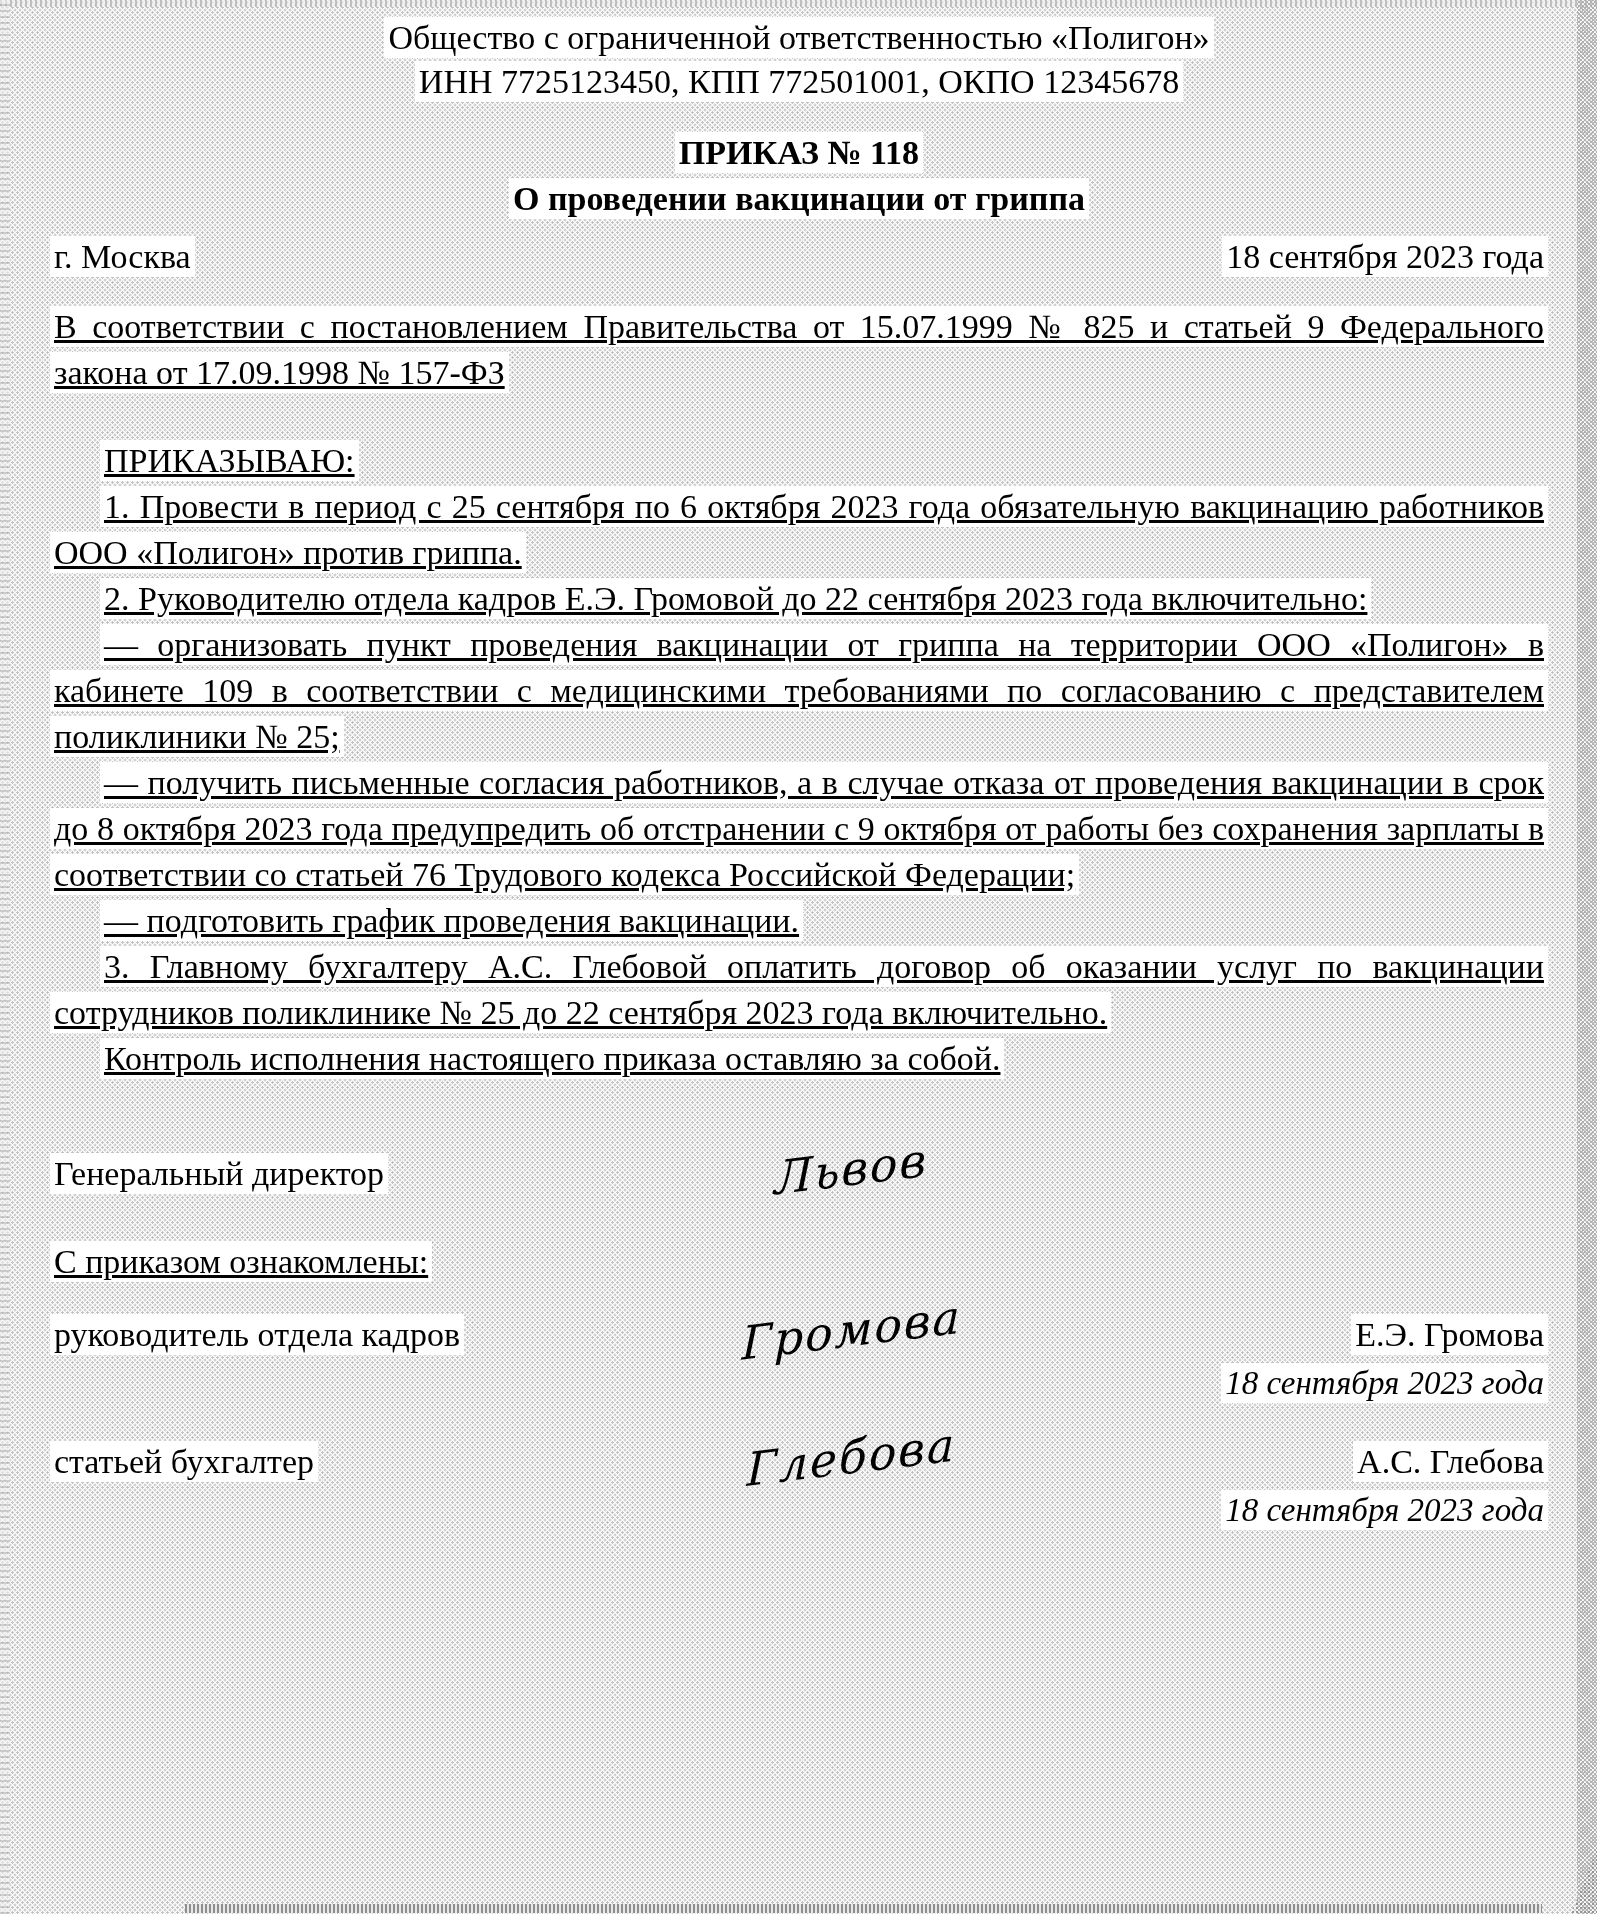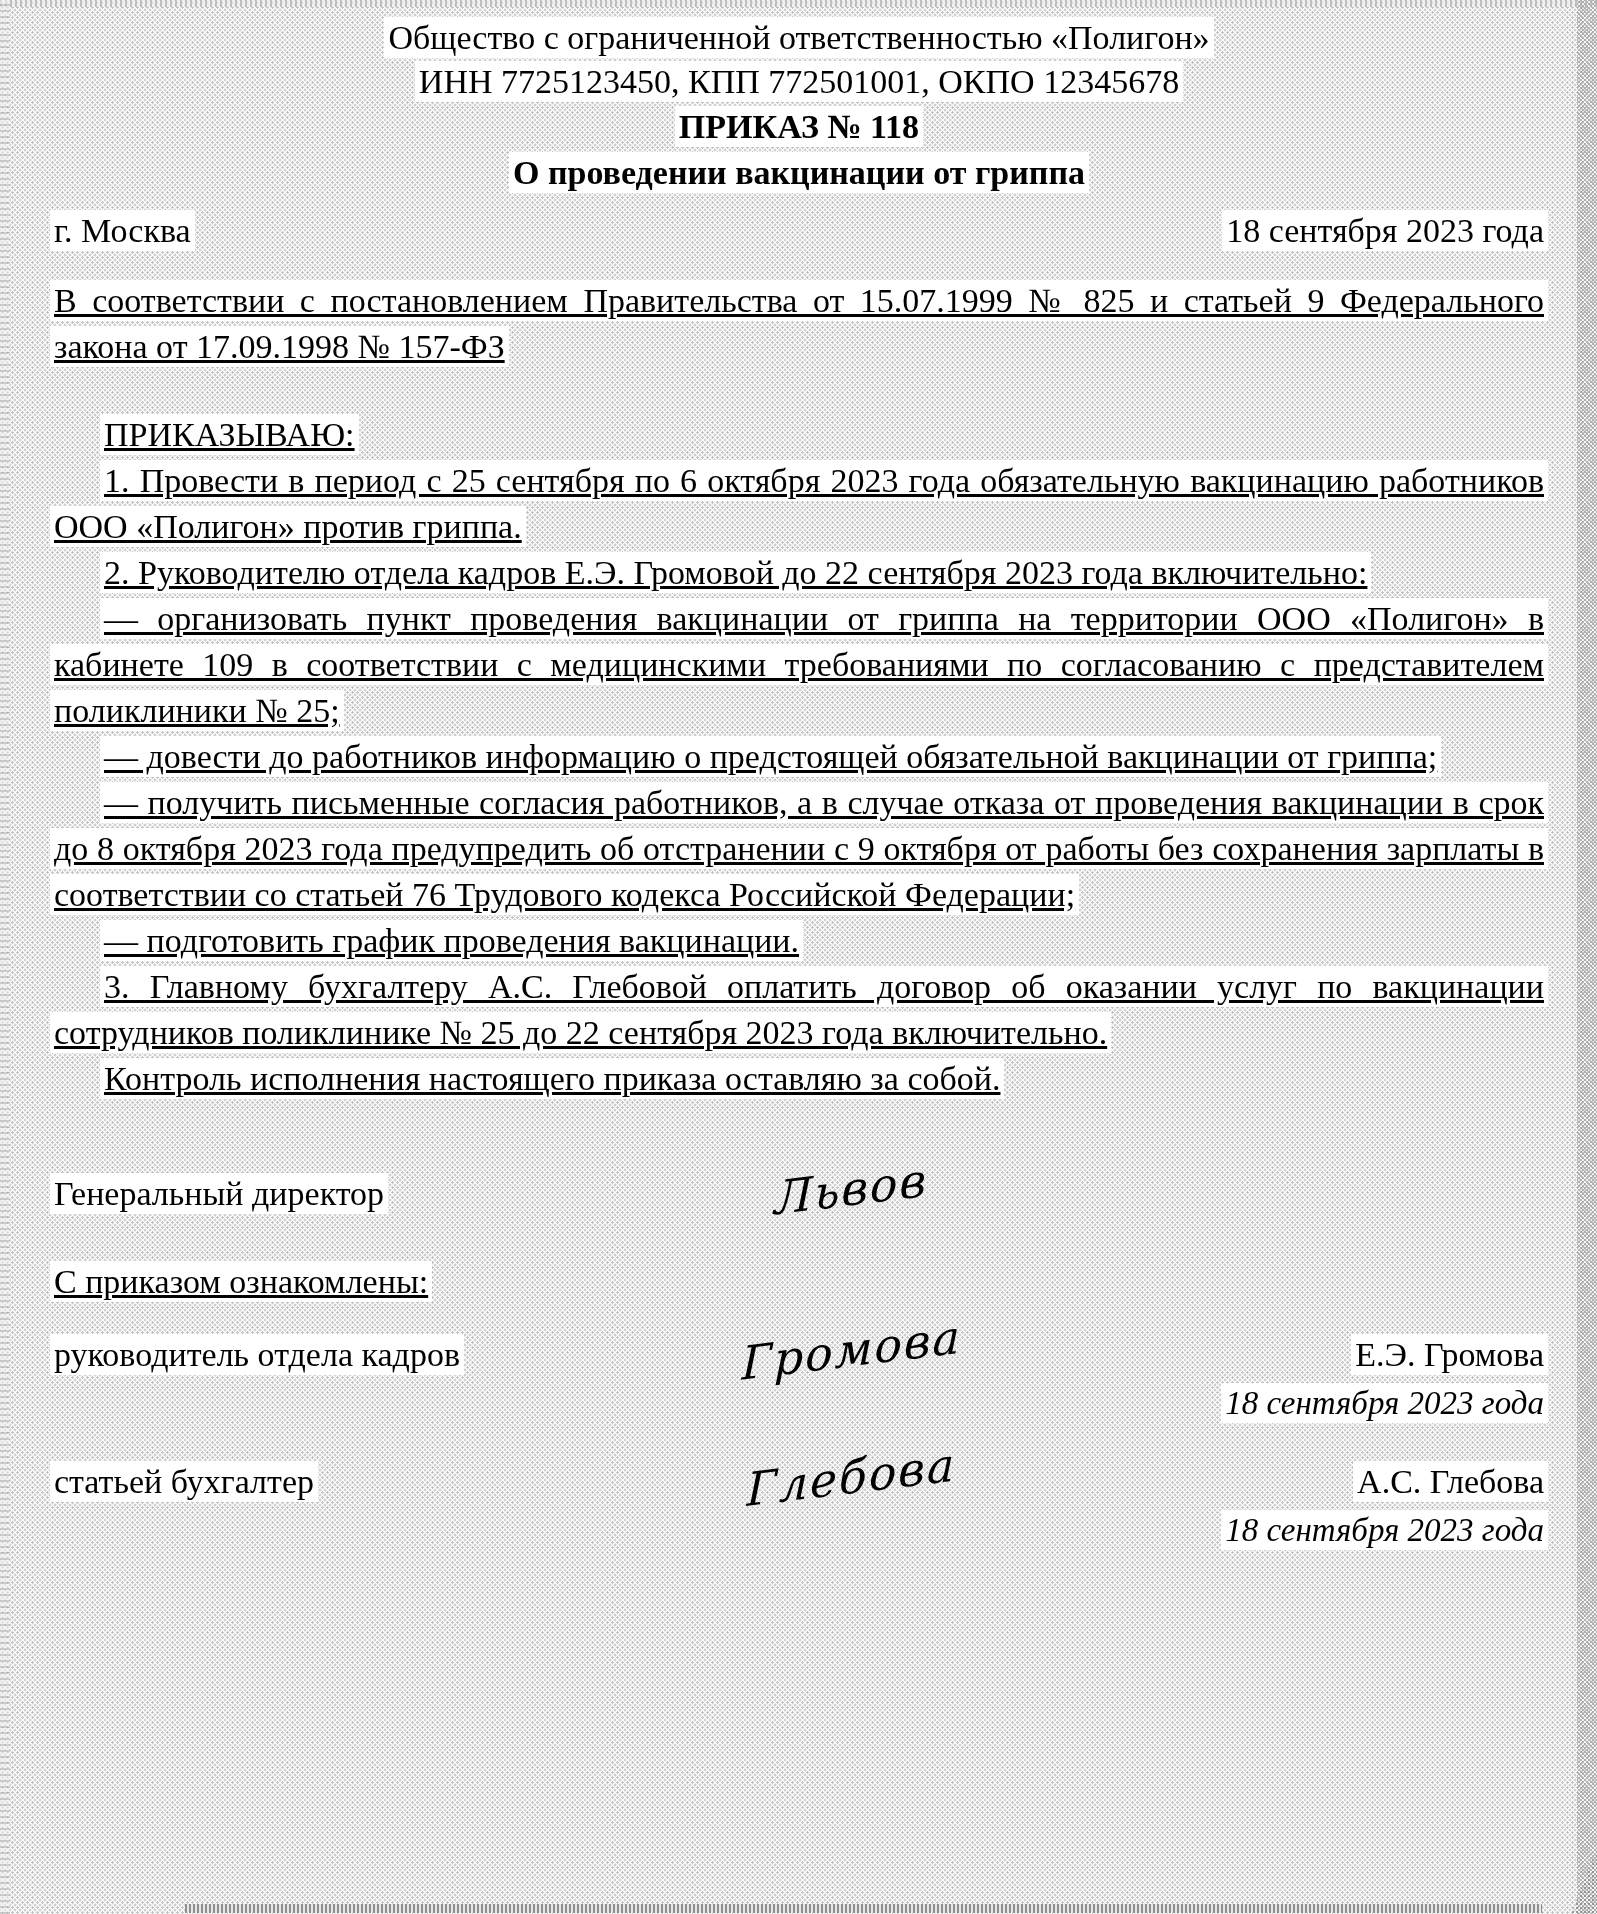--- a/index.html
+++ b/index.html
@@ -25,21 +25,21 @@
   .tl {
     background: #ffffff;
     padding: 2px 4px;
     -webkit-box-decoration-break: clone;
     box-decoration-break: clone;
   }
 
   .center { text-align: center; border-radius: 7px; }
   .header-line { font-size: 34px; line-height: 44px; }
   .title-line  { font-size: 34px; line-height: 46px; font-weight: 700; }
-  .mt-title    { }
+  .mt-title    { margin-top: 26px; }
 
   .meta-row {
     margin-top: 12px;
     display: flex;
     justify-content: space-between;
     font-size: 34px;
     line-height: 46px;
   }
 
   .para {
@@ -139,23 +139,20 @@
     <p class="para indent">
       <span class="tl">1. Провести в период с 25 сентября по 6 октября 2023 года обязательную вакцинацию работников ООО «Полигон» против гриппа.</span>
     </p>
     <p class="para indent">
       <span class="tl">2. Руководителю отдела кадров Е.Э. Громовой до 22 сентября 2023 года включительно:</span>
     </p>
     <p class="para indent">
       <span class="tl">— организовать пункт проведения вакцинации от гриппа на территории ООО «Полигон» в кабинете 109 в соответствии с медицинскими требованиями по согласованию с представителем поликлиники № 25;</span>
     </p>
     <p class="para indent">
-      <span class="tl">— довести до работников информацию о предстоящей обязательной вакцинации от гриппа;</span>
-    </p>
-    <p class="para indent">
       <span class="tl">— получить письменные согласия работников, а в случае отказа от проведения вакцинации в срок до 8 октября 2023 года предупредить об отстранении с 9 октября от работы без сохранения зарплаты в соответствии со статьей 76 Трудового кодекса Российской Федерации;</span>
     </p>
     <p class="para indent">
       <span class="tl">— подготовить график проведения вакцинации.</span>
     </p>
     <p class="para indent">
       <span class="tl">3. Главному бухгалтеру А.С. Глебовой оплатить договор об оказании услуг по вакцинации сотрудников поликлинике № 25 до 22 сентября 2023 года включительно.</span>
     </p>
     <p class="para indent">
       <span class="tl">Контроль исполнения настоящего приказа оставляю за собой.</span>

